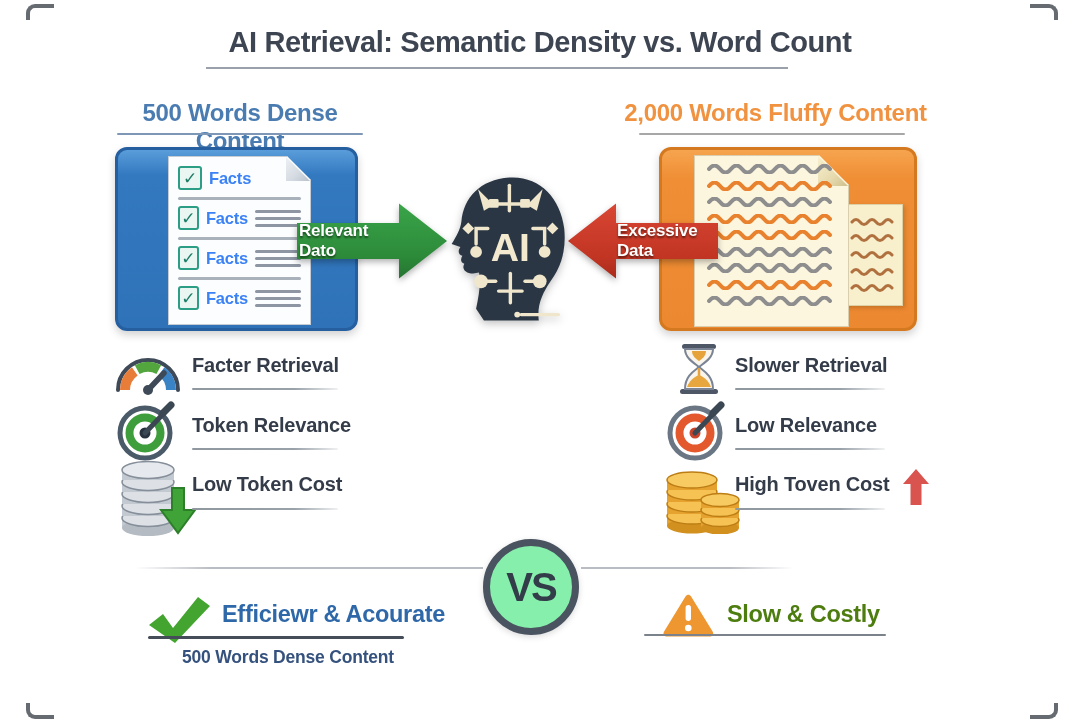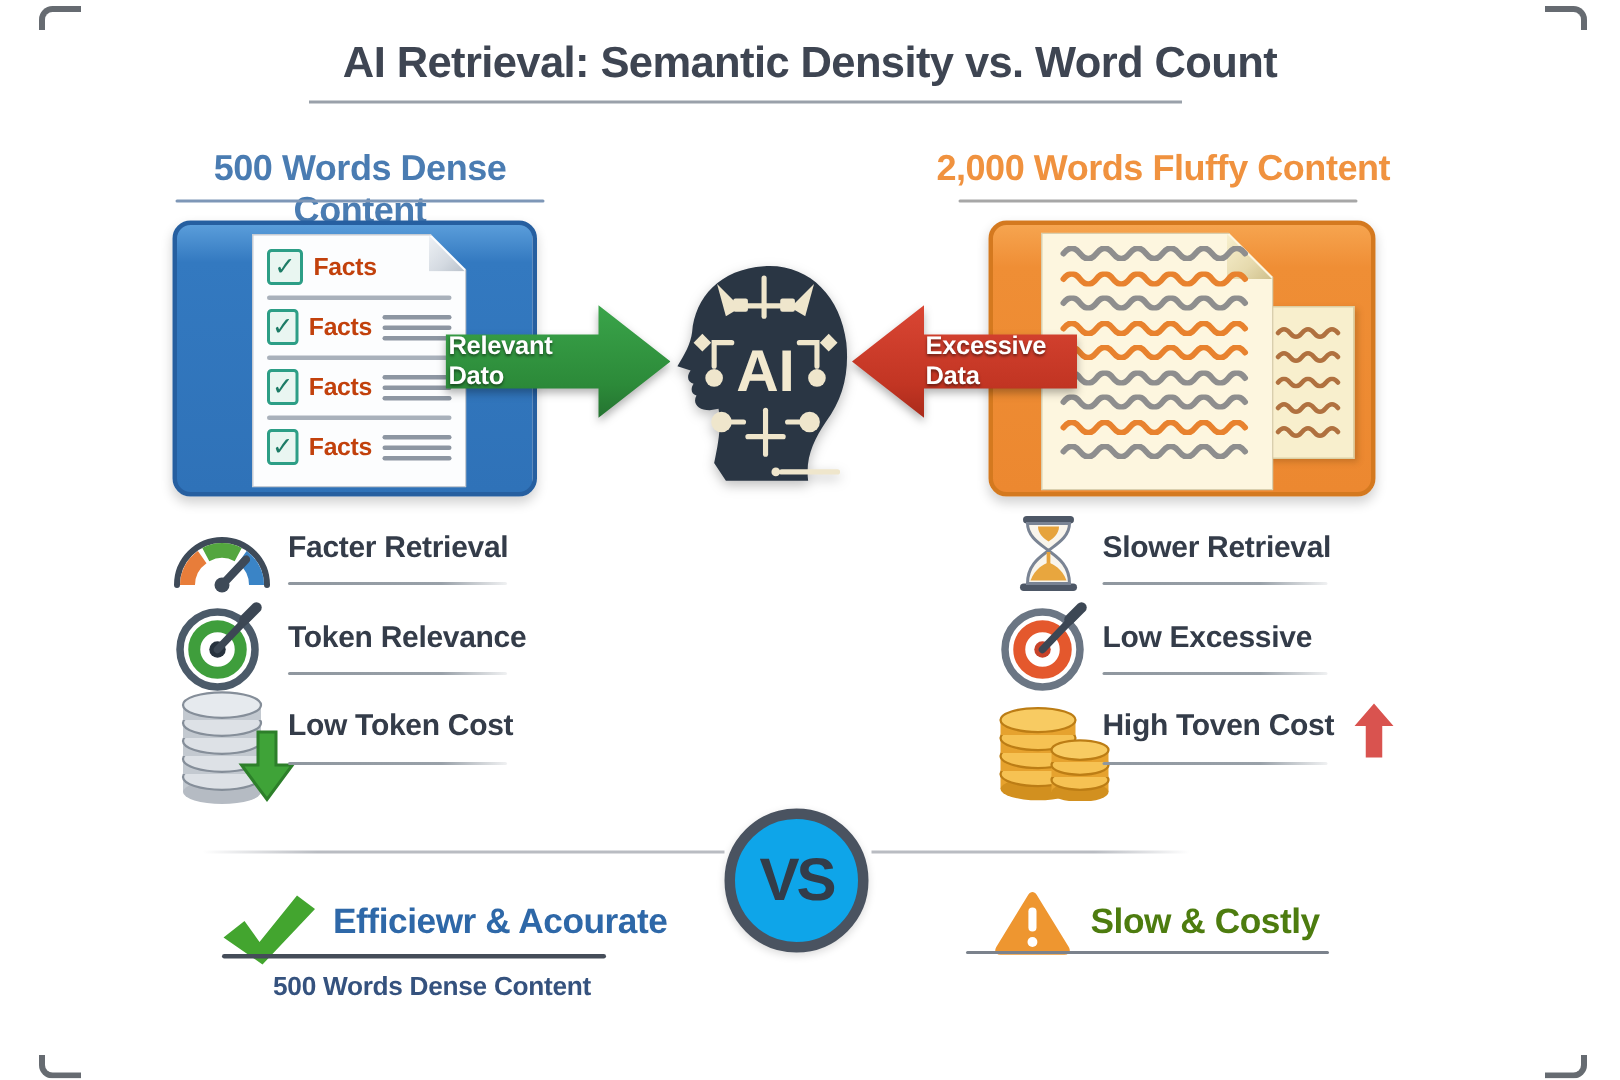--- a/index.html
+++ b/index.html
@@ -31,21 +31,21 @@
   
   .doc-left{left:168px;top:156px;width:141px;height:167px;background:#fcfdfe;border:1px solid #c6ccd4;
     box-shadow:3px 3px 6px rgba(20,40,70,.28);
     clip-path:polygon(0 0,calc(100% - 24px) 0,100% 24px,100% 100%,0 100%);}
   .fold-l{top:0;right:0;width:24px;height:24px;background:linear-gradient(135deg,#eef1f5 0%,#d4dae1 60%,#b9c1cb 100%);
     clip-path:polygon(0 0,100% 100%,0 100%);}
   .fact-row{left:9px;width:123px;height:30px;display:flex;align-items:center;gap:7px;}
   .fact-check{width:20px;height:20px;border:2.5px solid #2d9e86;background:#e9f6f1;border-radius:3px;
     display:flex;align-items:center;justify-content:center;font-family:"DejaVu Sans",sans-serif;
     font-size:17px;line-height:1;color:#1d7c66;}
-  .fact-label{font-size:16.5px;color:#c2410c;letter-spacing:-.2px;text-align:right;}
+  .fact-label{font-size:16.5px;color:#3b82f6;letter-spacing:-.2px;text-align:right;}
   .fact-bars{margin-left:auto;display:flex;flex-direction:column;gap:4px;}
   .fact-bars i{display:block;width:46px;height:3px;background:#8d96a2;border-radius:2px;}
   .fact-sep{left:9px;width:123px;height:3px;background:#a9b1bb;border-radius:2px;}
   .doc-right{left:694px;top:155px;width:153px;height:170px;background:#fdf6df;border:1px solid #d9cfae;
     box-shadow:3px 3px 6px rgba(90,55,10,.3);
     clip-path:polygon(0 0,calc(100% - 30px) 0,100% 30px,100% 100%,0 100%);}
   .fold-r{top:0;right:0;width:30px;height:30px;background:linear-gradient(135deg,#f8f0ce 0%,#e6daae 60%,#cfc08c 100%);
     clip-path:polygon(0 0,100% 100%,0 100%);}
   .page-back{left:843px;top:204px;width:60px;height:102px;background:#f8efcd;border:1px solid #ddd0a4;
     box-shadow:2px 2px 4px rgba(90,55,10,.25);display:flex;flex-direction:column;justify-content:space-evenly;padding:4px 6px;box-sizing:border-box;}
@@ -62,21 +62,21 @@
   .arrow-green .arrow-label{left:2px;width:66%;}
   .arrow-red .arrow-label{right:2px;width:66%;}
   
   .feat-label{font-size:20px;color:#343c49;letter-spacing:-.2px;white-space:nowrap;}
   .feat-rule{height:2px;background:linear-gradient(90deg,#8f979f 0%,#99a1a9 70%,rgba(153,161,169,.15) 100%);border-radius:2px;}
   
   .div-line-l{left:135px;top:567px;width:348px;height:2px;
     background:linear-gradient(90deg,rgba(185,188,194,0) 0%,#b9bcc2 22%,#b9bcc2 100%);}
   .div-line-r{left:581px;top:567px;width:212px;height:2px;
     background:linear-gradient(90deg,#b9bcc2 0%,#b9bcc2 70%,rgba(185,188,194,0) 100%);}
-  .vs-badge{left:483px;top:539px;width:96px;height:96px;border-radius:50%;background:#0ea5e9;
+  .vs-badge{left:483px;top:539px;width:96px;height:96px;border-radius:50%;background:#86efac;
     border:7px solid #4a5360;box-sizing:border-box;display:flex;align-items:center;justify-content:center;
     font-size:40px;letter-spacing:-2px;color:#333c49;box-shadow:0 2px 6px rgba(0,0,0,.15);}
   
   .verdict-l-label{left:222px;top:601px;font-size:23.5px;letter-spacing:-.3px;color:#2e68a8;white-space:nowrap;}
   .verdict-l-rule{left:148px;top:636px;width:256px;height:3px;background:#454d59;border-radius:2px;}
   .verdict-l-sub{left:152px;top:647px;width:272px;text-align:center;font-size:17.5px;color:#35527e;letter-spacing:-.2px;}
   .verdict-r-label{left:727px;top:601px;font-size:23.5px;letter-spacing:-.3px;color:#4d7c0f;white-space:nowrap;}
   .verdict-r-rule{left:644px;top:634px;width:242px;height:2px;background:#7b828c;border-radius:2px;}
   .verdict-r-sub{left:640px;top:647px;width:252px;text-align:center;font-size:17px;color:#3f608c;letter-spacing:-.2px;}
   svg{display:block;}
@@ -282,21 +282,21 @@
   <div class="abs feat-label" style="left:735px;top:354px;">Slower Retrieval</div>
   <div class="abs feat-rule" style="left:735px;top:388px;width:150px;"></div>
 
   <svg class="abs" style="left:666px;top:400px;" width="62" height="62" viewBox="0 0 62 62">
     <circle cx="29" cy="33" r="25" fill="#fff" stroke="#6b7684" stroke-width="5"></circle>
     <circle cx="29" cy="33" r="15.5" fill="#fff" stroke="#e4582d" stroke-width="8"></circle>
     <circle cx="29" cy="33" r="5.5" fill="#c8432a"></circle>
     <line x1="29" y1="33" x2="51" y2="10" stroke="#3c4754" stroke-width="5" stroke-linecap="round"></line>
     <line x1="47" y1="13" x2="55" y2="5" stroke="#3c4754" stroke-width="7" stroke-linecap="round"></line>
   </svg>
-  <div class="abs feat-label" style="left:735px;top:414px;">Low Excessive</div>
+  <div class="abs feat-label" style="left:735px;top:414px;">Low Relevance</div>
   <div class="abs feat-rule" style="left:735px;top:448px;width:150px;"></div>
 
   <svg class="abs" style="left:662px;top:458px;" width="84" height="76" viewBox="0 0 84 76">
     <g stroke="#bc7d15" stroke-width="1.5">
       <rect x="5" y="58" width="50" height="10" fill="#e6a22e" stroke="none"></rect>
         <ellipse cx="30" cy="68" rx="25" ry="7.5" fill="#d2901f" stroke="none"></ellipse>
         <ellipse cx="30" cy="58" rx="25" ry="8" fill="#f6c253"></ellipse>
       <rect x="5" y="46" width="50" height="10" fill="#e6a22e" stroke="none"></rect>
         <ellipse cx="30" cy="46" rx="25" ry="8" fill="#f6c253"></ellipse>
       <rect x="5" y="34" width="50" height="10" fill="#e6a22e" stroke="none"></rect>

